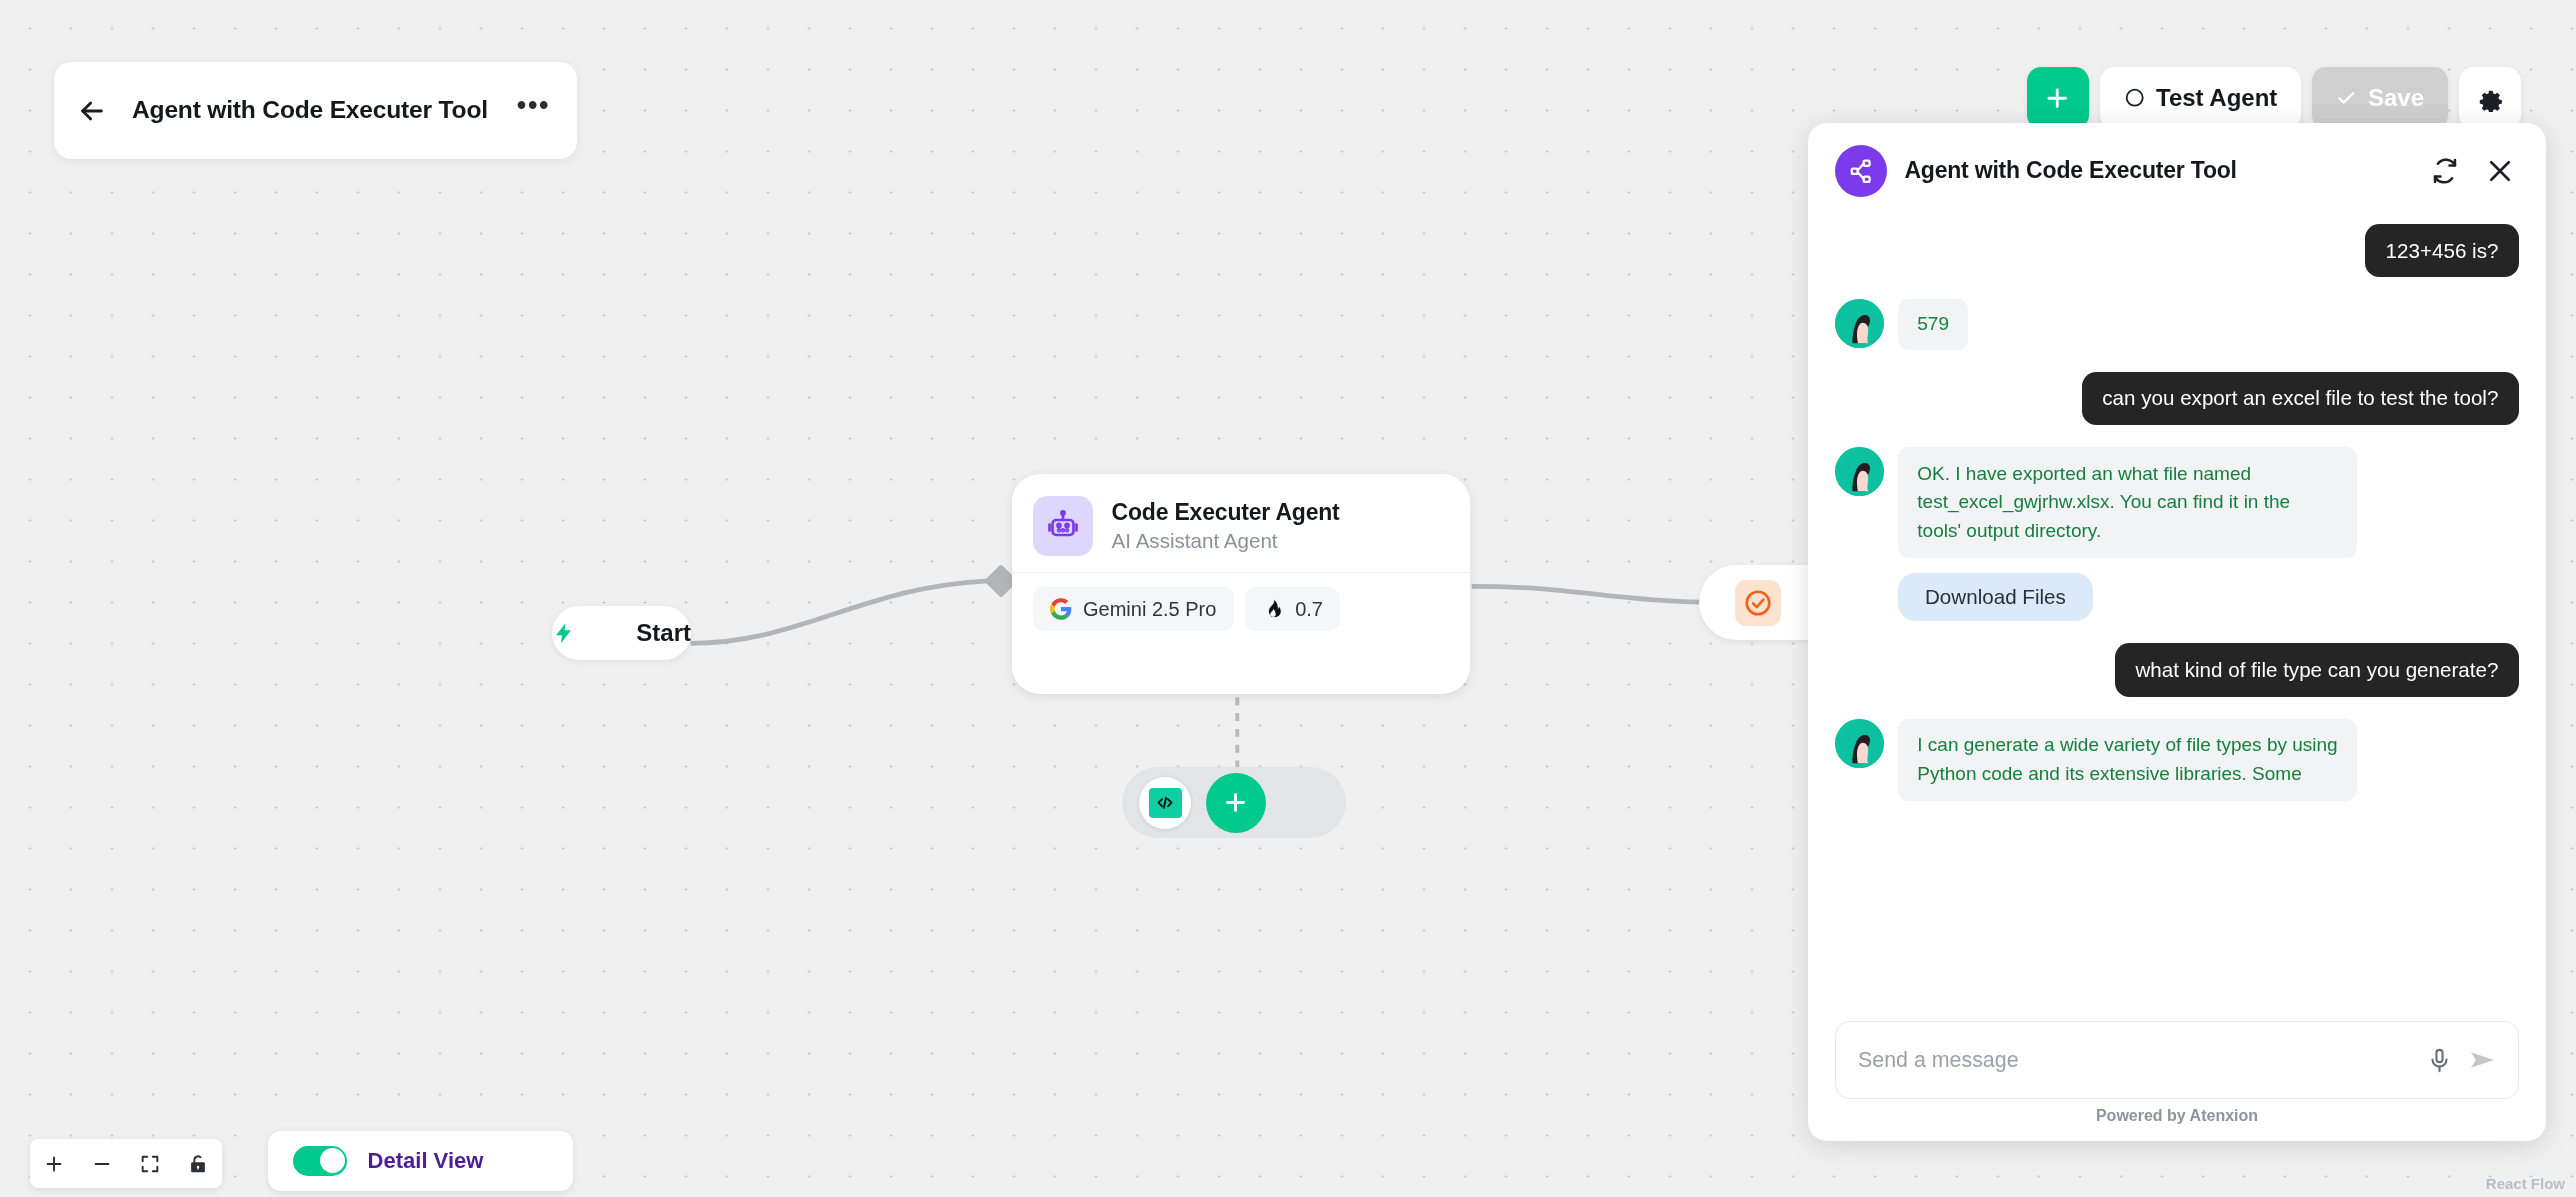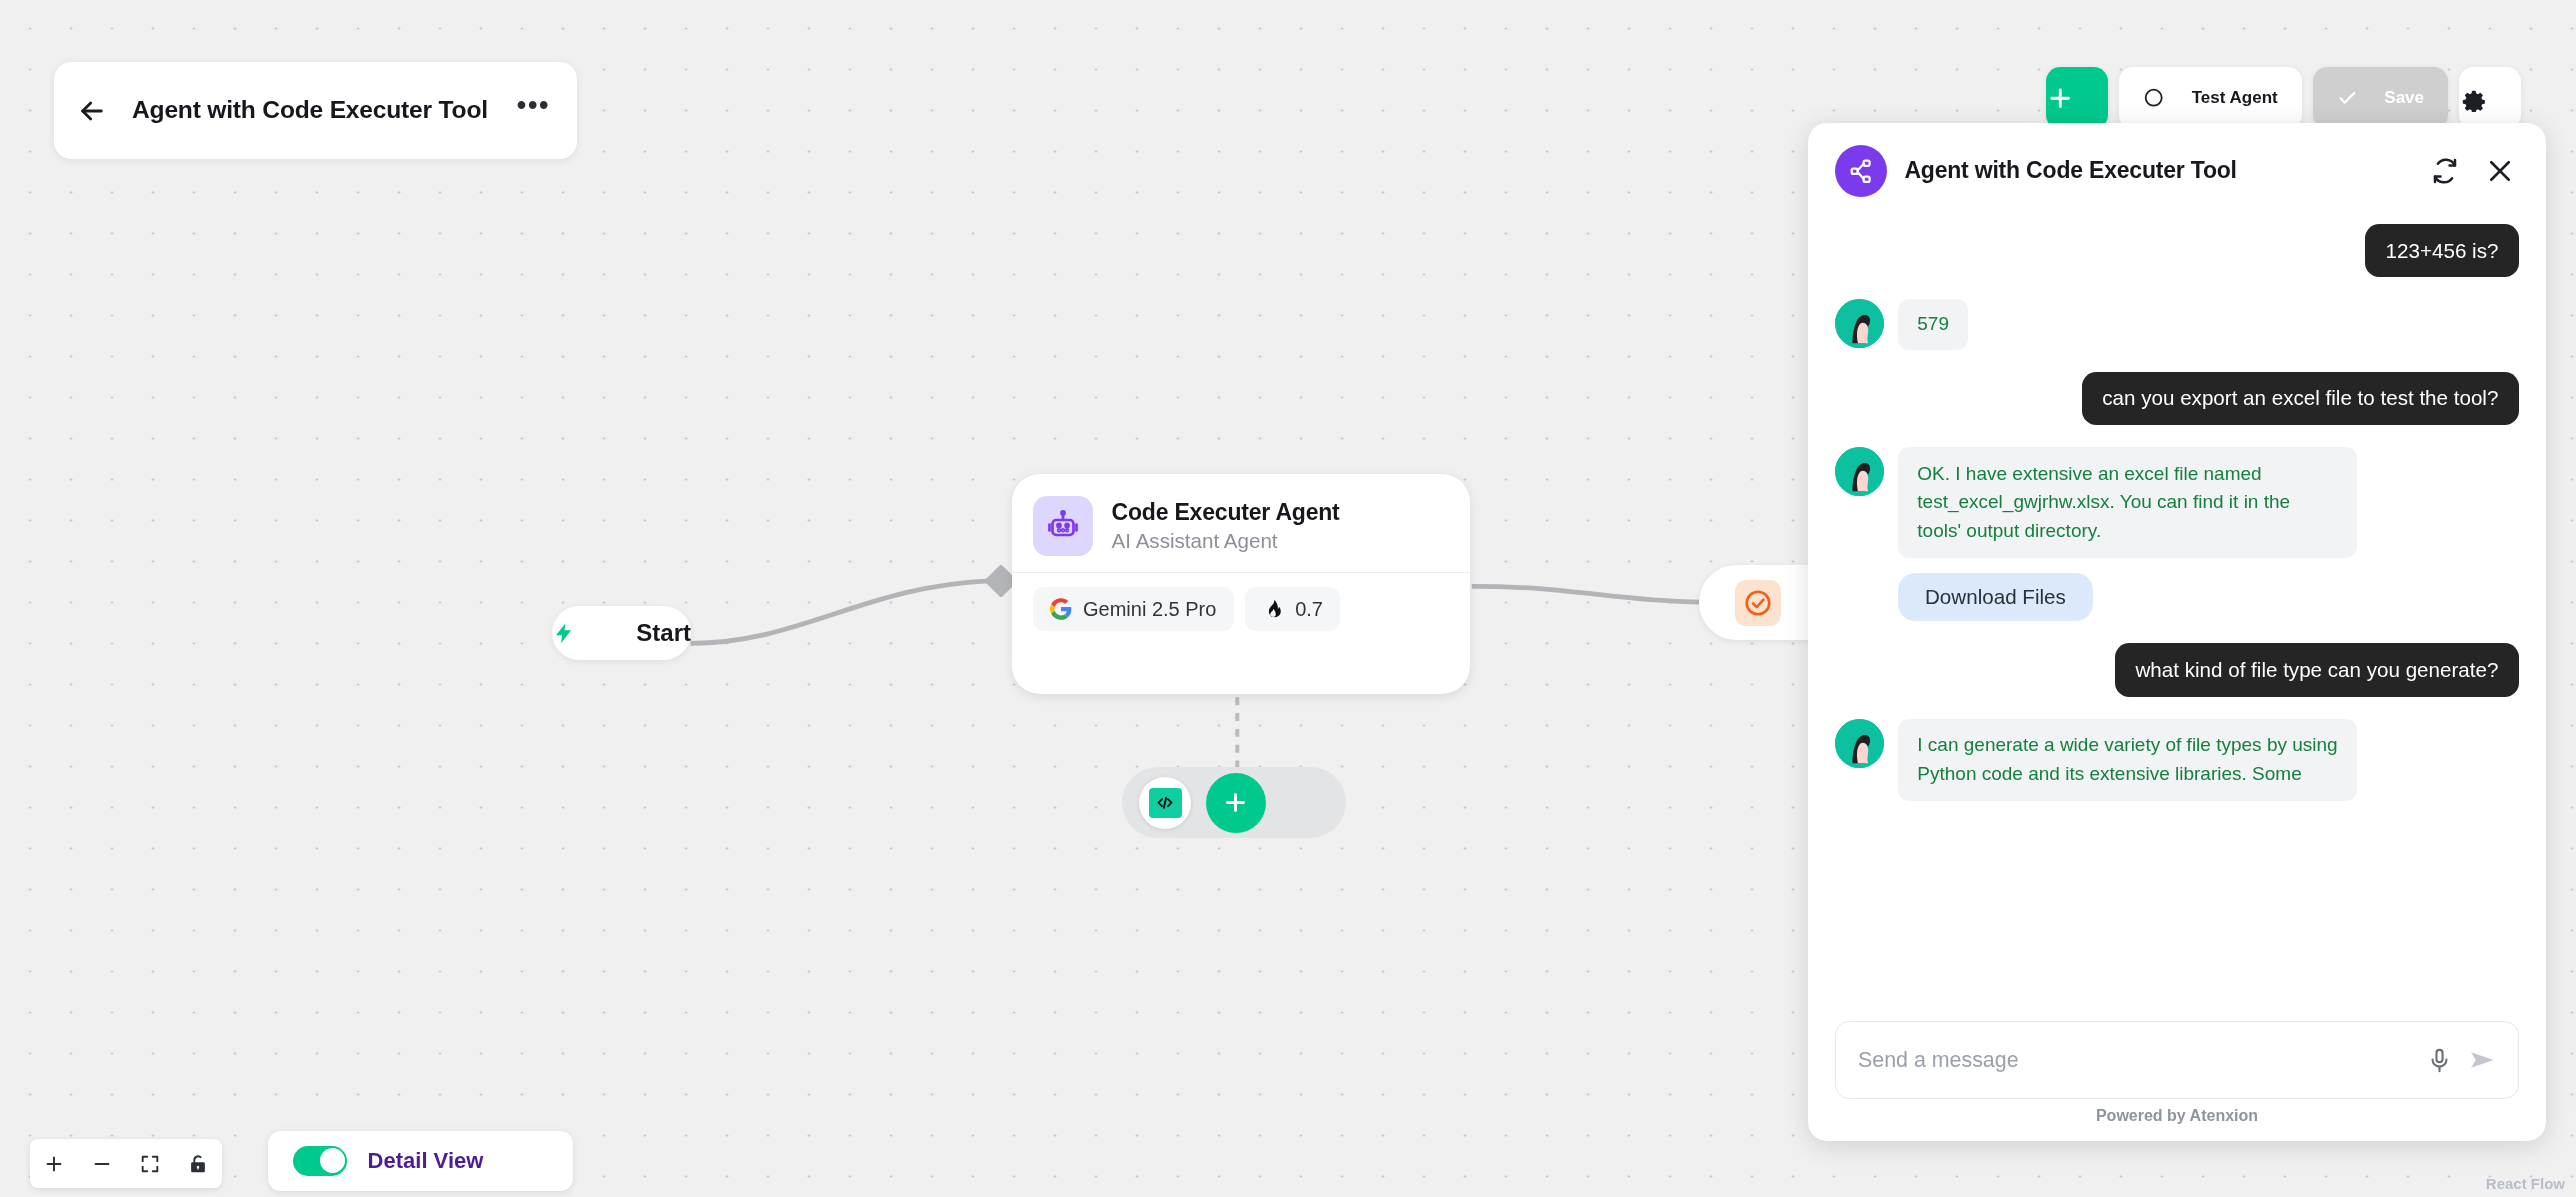--- a/index.html
+++ b/index.html
@@ -41,23 +41,23 @@
     font-weight: 700;
   }
 
   
   #toolbar {
     position: absolute; right: 55px; top: 67px;
     display: flex; align-items: center; gap: 11px; z-index: 5;
   }
   .tb-btn {
     height: 62px; border-radius: 14.3px; display: flex; align-items: center;
-    gap: 27px; padding: 0 24px;
+    justify-content: center; gap: 11px; padding: 0 24px;
     box-shadow: 0 1.6px 6.3px rgba(0,0,0,.07);
-    font-size: 17px; font-weight: 600; color: #16181d;
+    font-size: 24px; font-weight: 600; color: #16181d;
     background: #fff; white-space: nowrap;
   }
   #btn-add { background: #00C98D; width: 62px; padding: 0; }
   #btn-add svg { width: 28.5px; height: 28.5px; }
   #btn-test svg { width: 21.4px; height: 21.4px; }
   #btn-save { background: #cfcfcf; color: #ffffff; }
   #btn-save svg { width: 20.6px; height: 20.6px; }
   #btn-gear { width: 62px; padding: 0; }
   #btn-gear svg { width: 28.5px; height: 28.5px; }
 
@@ -448,21 +448,21 @@
     </div>
 
     <div class="msg-row">
       <span class="bot-avatar">
         <svg viewBox="0 0 62 62">
           <circle cx="31" cy="31" r="31" fill="#0dc0a0"></circle>
           <path d="M22 56c0-12 2-20 5-27 3-7 9-10 14-8 3 1.5 4 5 3 9-1 4-3 6-4 9-1.2 3.4-1 6-1 9.5V56z" fill="#231f20"></path>
           <path d="M35 30c4 0 7 3.5 7 8.5 0 4.5-1 9-1 12.5 0 2 .4 3.6 1 5H29c-1-5-1.5-10-1-14.5.5-5 3-11.5 7-11.5z" fill="#f7d7cf"></path>
         </svg>
       </span>
-      <div class="bubble-bot">OK. I have extensive an excel file named test_excel_gwjrhw.xlsx. You can find it in the tools' output directory.</div>
+      <div class="bubble-bot">OK. I have exported an what file named test_excel_gwjrhw.xlsx. You can find it in the tools' output directory.</div>
     </div>
 
     <div id="download-files-btn">Download Files</div>
 
     <div class="msg-row user">
       <div class="bubble-user">what kind of file type can you generate?</div>
     </div>
 
     <div class="msg-row">
       <span class="bot-avatar">

